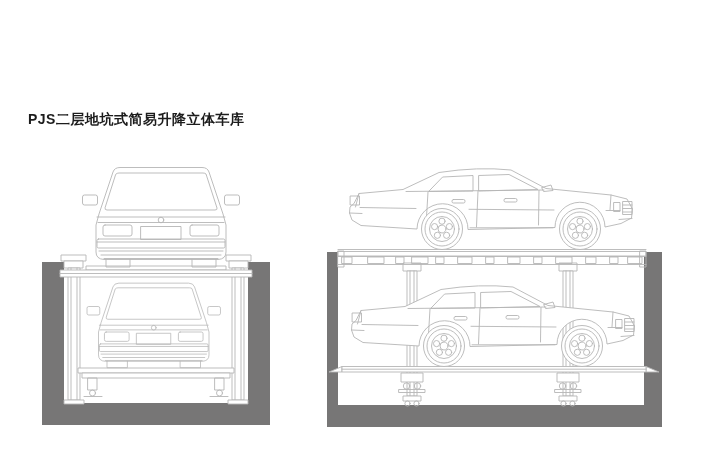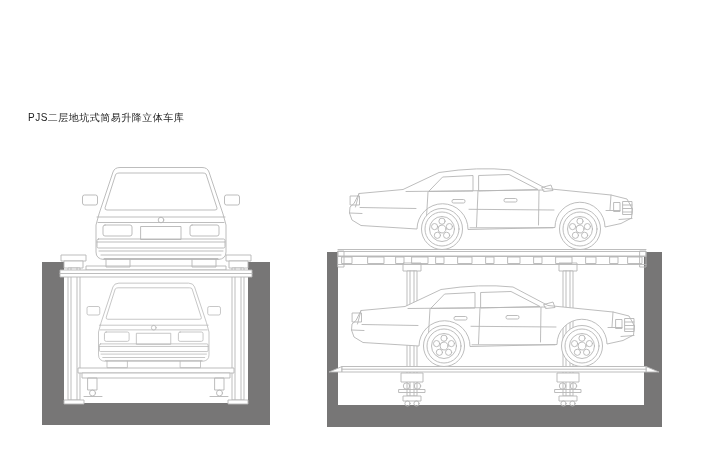--- a/index.html
+++ b/index.html
@@ -1,18 +1,18 @@
 <!DOCTYPE html>
 <html style="--color-background: #ffffff; --color-title-text: #1c1c1c; --color-pit-wall: #777676; --color-line: #b5b5b5;"><head>
 <meta charset="utf-8">
 <style>
   html,body{margin:0;padding:0;background:#fff;}
   .page{position:relative;width:705px;height:460px;background:var(--color-background,#ffffff);
         font-family:"Liberation Sans",sans-serif;overflow:hidden;}
-  .title{position:absolute;left:28px;top:111px;font-size:10px;font-weight:normal;
+  .title{position:absolute;left:28px;top:111px;font-size:14px;font-weight:bold;
          color:var(--color-title-text,#1c1c1c);letter-spacing:.5px;white-space:nowrap;}
   .view{position:absolute;}
   .view-front{left:40px;top:160px;width:232px;height:268px;}
   .view-side{left:324px;top:160px;width:352px;height:270px;}
   .defs-holder{position:absolute;width:0;height:0;overflow:hidden;}
   .ln{fill:none;stroke:var(--color-line,#b5b5b5);stroke-width:.9;stroke-linejoin:round;stroke-linecap:round;}
   .lnf{fill:#ffffff;stroke:var(--color-line,#b5b5b5);stroke-width:.9;stroke-linejoin:round;}
   .pit{fill:var(--color-pit-wall,#777676);stroke:none;}
 </style>
 </head>

